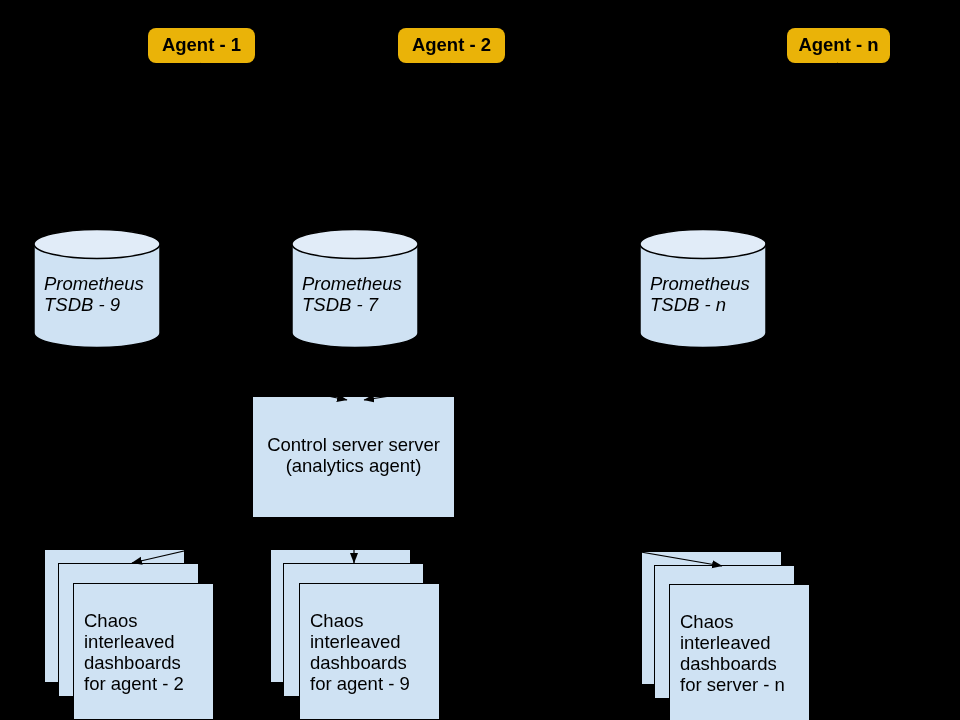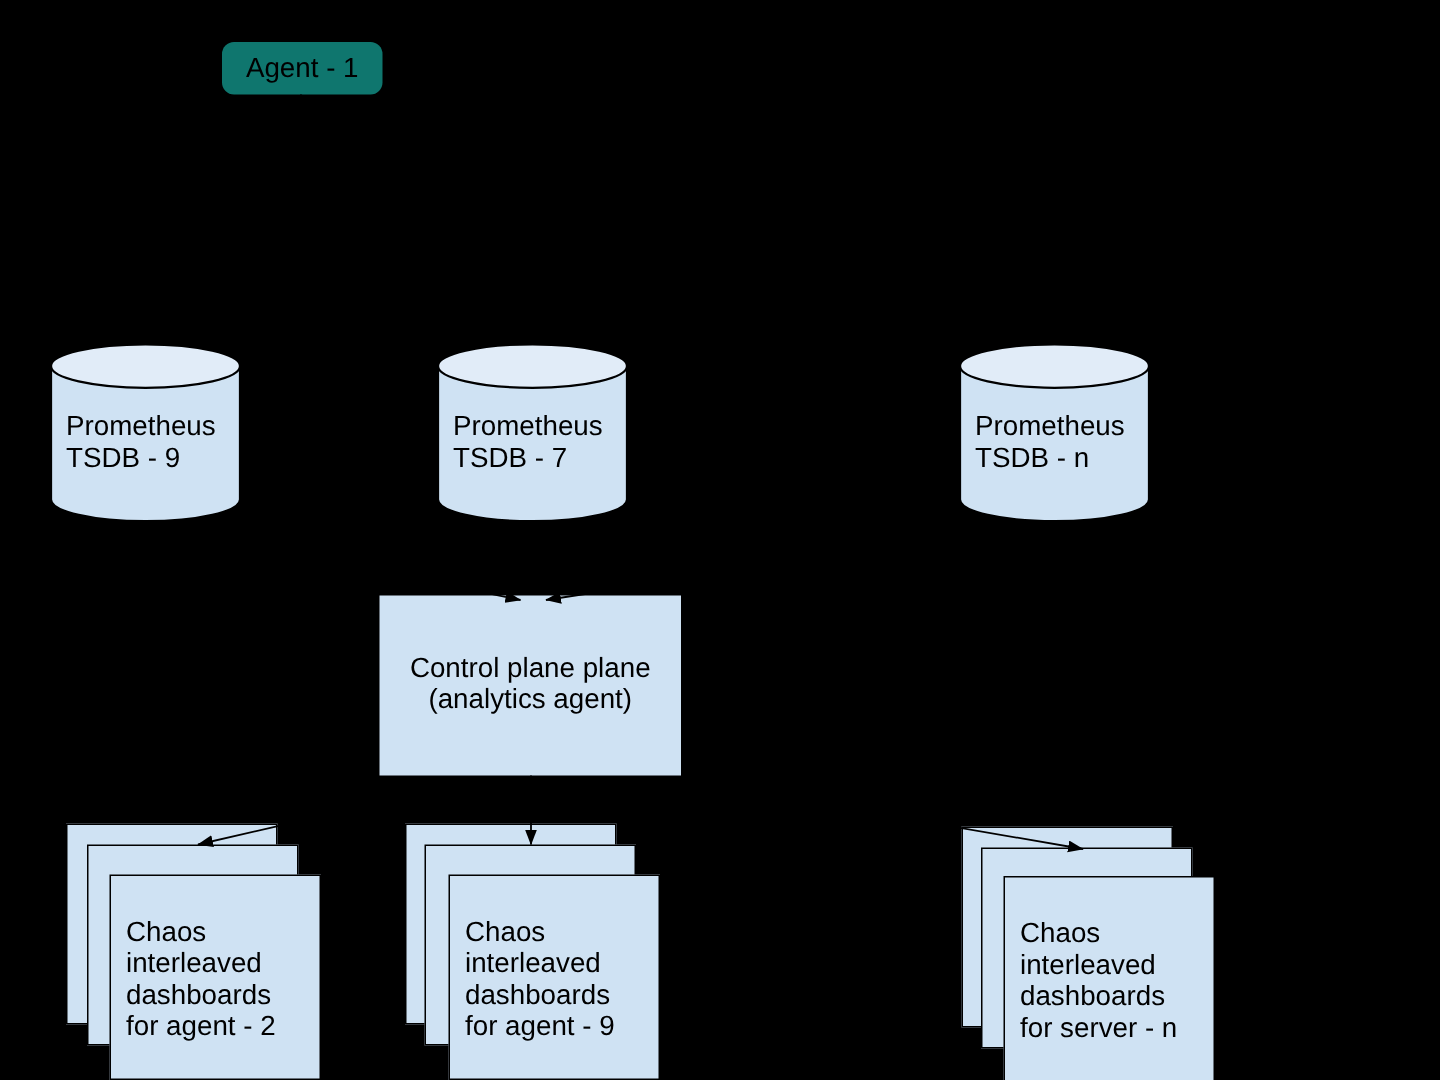--- a/index.html
+++ b/index.html
@@ -1,29 +1,29 @@
 <!DOCTYPE html>
 <html><head>
 <meta charset="utf-8">
 <style>
   html,body{margin:0;padding:0;background:#000;}
   body{width:960px;height:720px;overflow:hidden;position:relative;
        font-family:"Liberation Sans","DejaVu Sans",sans-serif;color:#000;}
   .canvas{position:absolute;left:0;top:0;width:960px;height:720px;background:#000;}
 
   
-  .chip{position:absolute;height:35px;background:#0f766e;border-radius:8px;
+  .chip{position:absolute;height:35px;background:#eab308;border-radius:8px;
         display:flex;align-items:center;justify-content:center;
-        font-size:18.5px;line-height:1;}
+        font-size:18.5px;line-height:1;font-weight:bold;}
   #agent1{left:148px;top:28px;width:107px;}
   #agent2{left:398px;top:28px;width:107px;}
   #agentn{left:787px;top:28px;width:103px;}
 
   
-  .cyl{position:absolute;width:128px;height:120px;}
+  .cyl{position:absolute;width:128px;height:120px;font-style:italic;}
   #cyl1{left:33px;top:228px;}
   #cyl2{left:291px;top:228px;}
   #cyln{left:639px;top:228px;}
   .cyl svg{position:absolute;left:0;top:0;display:block;}
   .cyl .cyl-text{position:absolute;left:11px;top:45px;font-size:18.5px;line-height:21px;}
 
   
   .cbox{position:absolute;left:253px;top:397px;width:201px;height:120px;background:#cfe2f3;
         box-sizing:border-box;padding-top:37px;text-align:center;
         font-size:18.5px;line-height:21px;}
@@ -42,20 +42,26 @@
   #arrow-layer{position:absolute;left:0;top:0;width:960px;height:720px;pointer-events:none;z-index:50;}
   #arrow-layer line{stroke:#000;stroke-width:1.2;}
 </style>
 </head>
 <body>
 
 <div class="canvas">
 
   <div class="chip" id="agent1">
     <span>Agent - 1</span>
+  </div>
+  <div class="chip" id="agent2">
+    <span>Agent - 2</span>
+  </div>
+  <div class="chip" id="agentn">
+    <span>Agent - n</span>
   </div>
 
   <div class="cyl" id="cyl1">
     <svg width="128" height="120" viewBox="0 0 128 120">
       <path d="M1 16 L1 105 A63 14.5 0 0 0 127 105 L127 16" fill="#cfe2f3" stroke="#000" stroke-width="1.5"></path>
       <ellipse cx="64" cy="16" rx="63" ry="14.5" fill="#e1ecf8" stroke="#000" stroke-width="1.5"></ellipse>
     </svg>
     <div class="cyl-text">
       <div>Prometheus</div>
       <div>TSDB - 9</div>
@@ -78,21 +84,21 @@
       <path d="M1 16 L1 105 A63 14.5 0 0 0 127 105 L127 16" fill="#cfe2f3" stroke="#000" stroke-width="1.5"></path>
       <ellipse cx="64" cy="16" rx="63" ry="14.5" fill="#e1ecf8" stroke="#000" stroke-width="1.5"></ellipse>
     </svg>
     <div class="cyl-text">
       <div>Prometheus</div>
       <div>TSDB - n</div>
     </div>
   </div>
 
   <div class="cbox">
-    <div>Control plane plane</div>
+    <div>Control server server</div>
     <div>(analytics agent)</div>
   </div>
 
   <div class="sheet" id="s1-back"></div>
   <div class="sheet" id="s1-mid"></div>
   <div class="sheet front" id="s1-front">
     <div class="sheet-text">
       <div>Chaos</div>
       <div>interleaved</div>
       <div>dashboards</div>

